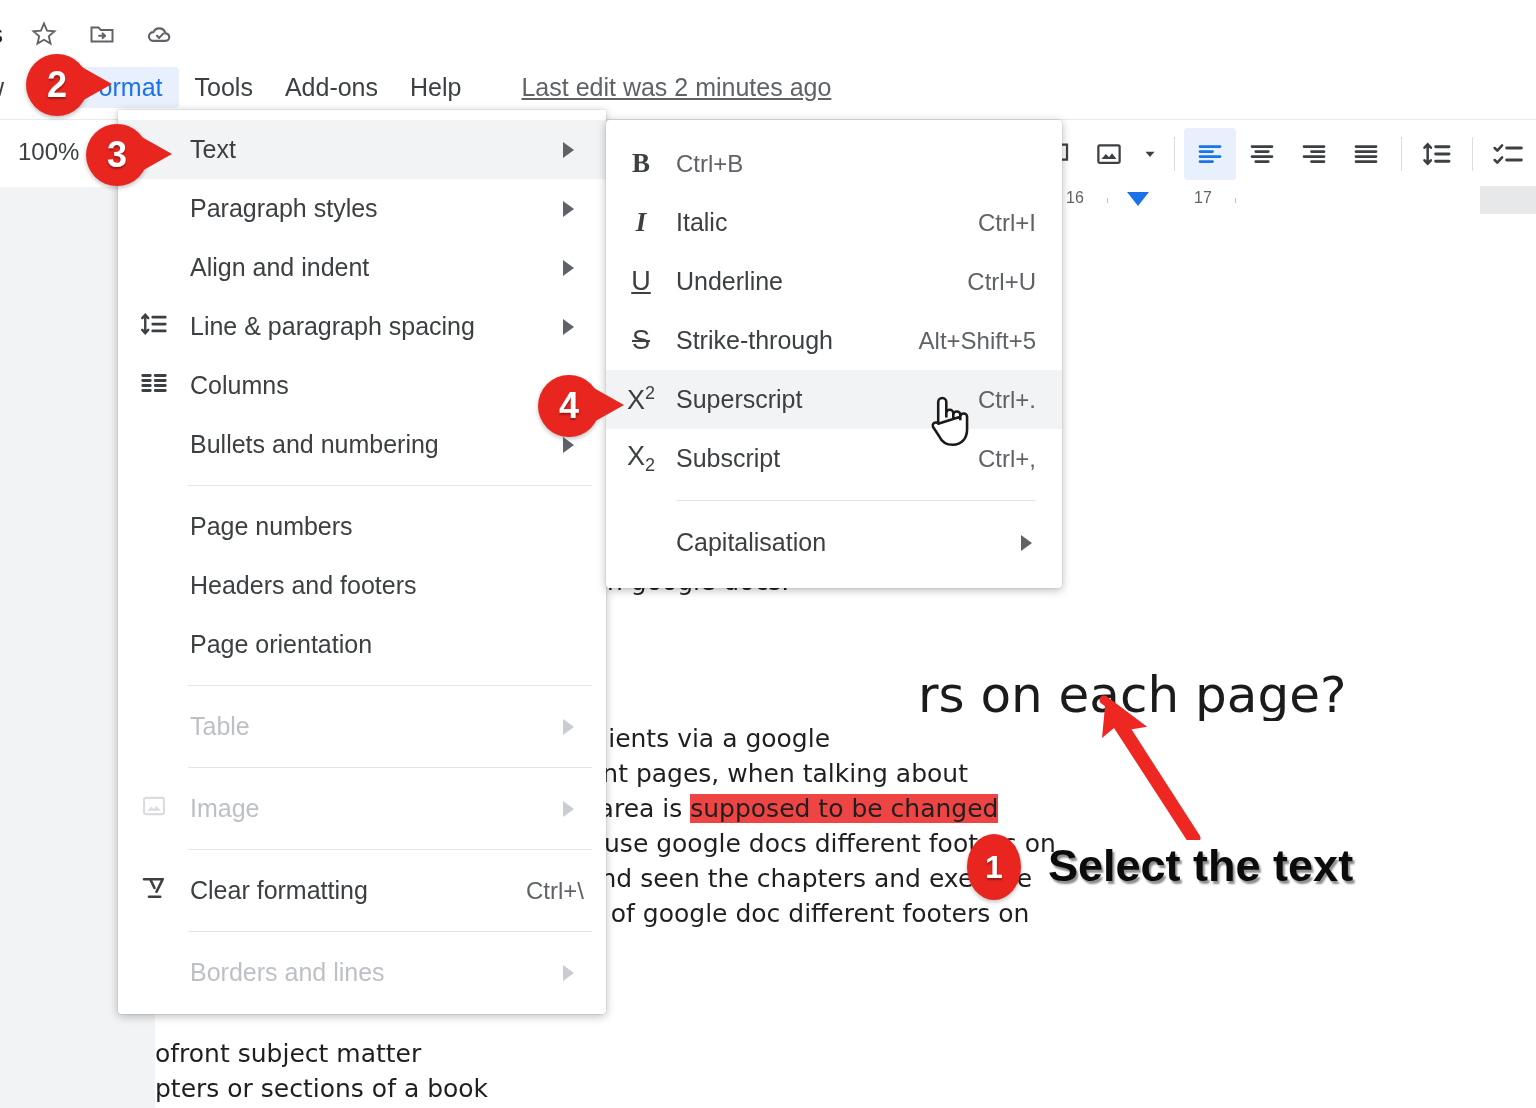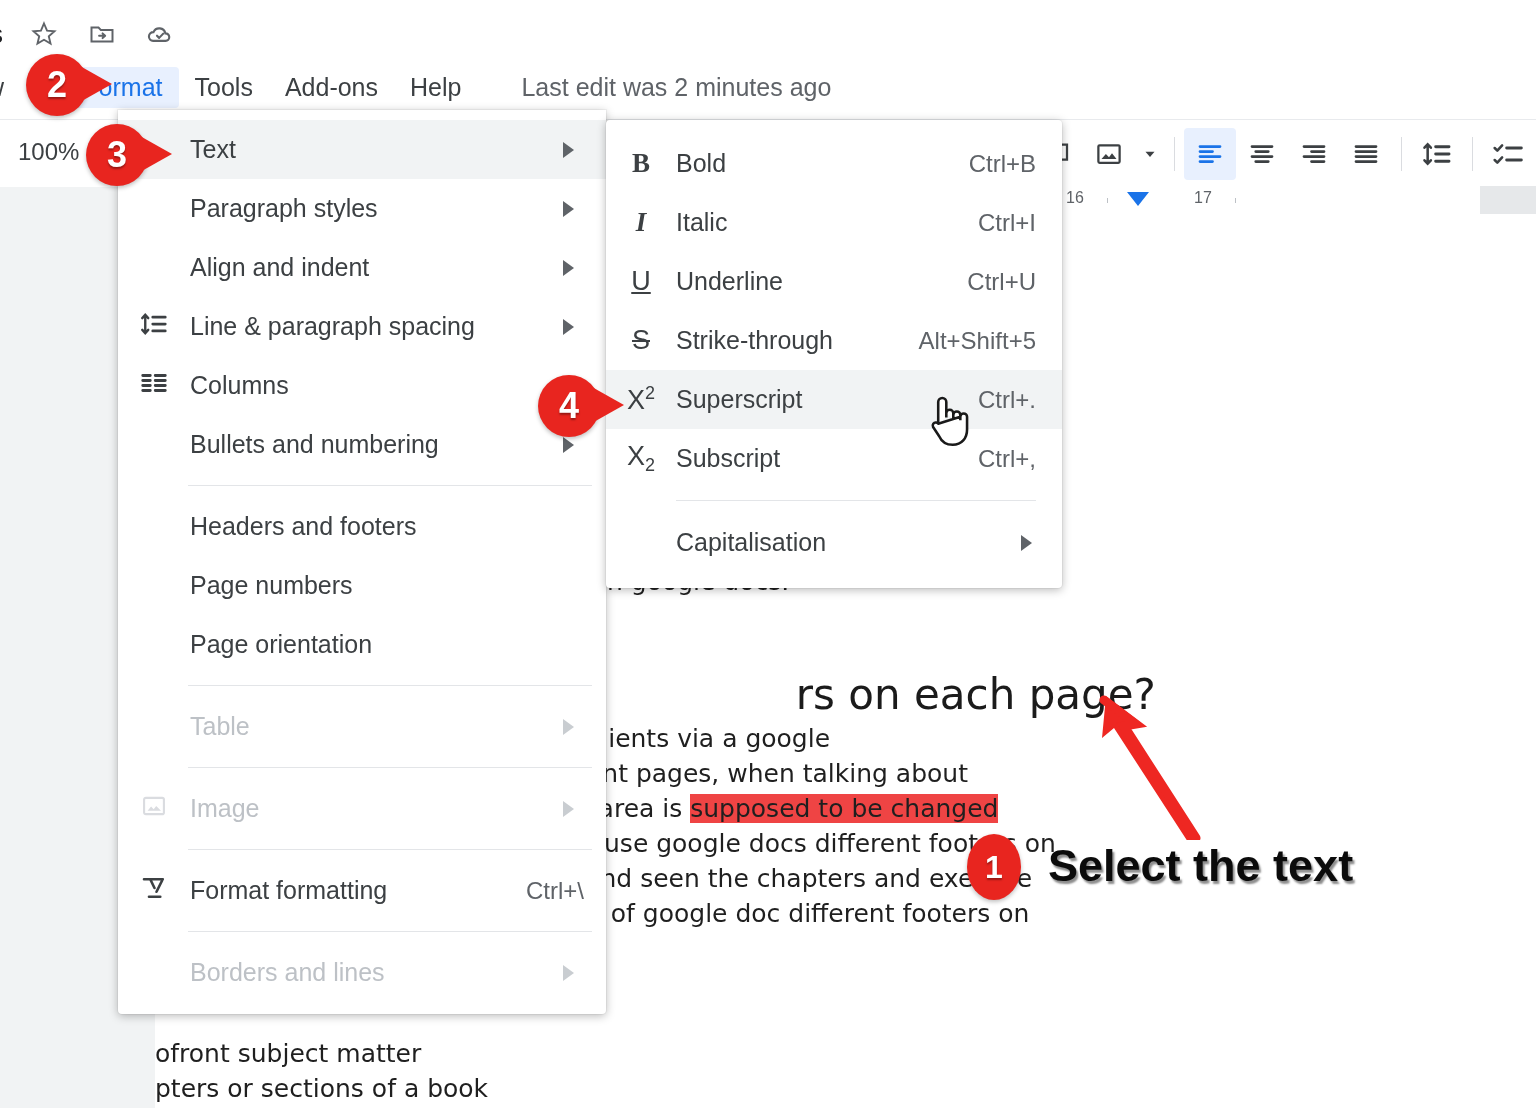--- a/index.html
+++ b/index.html
@@ -30,21 +30,21 @@
     position:absolute;left:0;top:64px;height:46px;
     display:flex;align-items:center;font-size:25px;color:#3c4043;
   }
   .menu-item{
     padding:6px 16px;border-radius:4px;white-space:nowrap;text-align:center;
   }
   .menu-item.cut{padding-left:0;margin-left:-14px;}
   .menu-item.active{background:#e8f0fe;color:#1a73e8;}
   .lastedit{
     margin-left:44px;font-size:25px;color:#5f6368;
-    white-space:nowrap;
+    text-decoration:underline;white-space:nowrap;
   }
 
   .toolbar{
     position:absolute;left:0;top:119px;width:1536px;height:67px;
     background:#ffffff;border-top:1px solid #e8eaed;
   }
   .zoomval{
     position:absolute;left:18px;top:18px;font-size:24px;color:#3c4043;
   }
   .tb-icons{
@@ -82,21 +82,21 @@
   .gutter-left{
     position:absolute;left:0;top:214px;width:155px;height:894px;background:#f1f3f4;
   }
   .doc-text{
     position:absolute;left:0;top:0;width:1381px;
     font-family:"DejaVu Sans",sans-serif;
     font-size:25px;line-height:35px;color:#1f1f1f;
   }
   .dline{white-space:pre;height:35px;overflow:hidden;}
   .dline.h2{
-    font-size:42px;line-height:52px;height:52px;color:#1b1b1b;font-weight:400;
+    font-size:50px;line-height:52px;height:52px;color:#1b1b1b;font-weight:400;
   }
   .hl{background:#ef4444;}
 
   
   .fmenu{
     position:absolute;left:118px;top:110px;width:488px;
     background:#ffffff;border-radius:0 0 4px 4px;
     box-shadow:0 2px 10px rgba(0,0,0,.28),0 0 0 1px rgba(0,0,0,.04);
     padding:10px 0 12px 0;
     z-index:40;
@@ -397,25 +397,25 @@
       <span class="mlabel">Columns</span>
     </div>
     <div class="mrow">
       <span class="mico"></span>
       <span class="mlabel">Bullets and numbering</span>
       <span class="marrow"></span>
     </div>
     <div class="msep"></div>
     <div class="mrow">
       <span class="mico"></span>
+      <span class="mlabel">Page numbers</span>
+    </div>
+    <div class="mrow">
+      <span class="mico"></span>
       <span class="mlabel">Headers and footers</span>
-    </div>
-    <div class="mrow">
-      <span class="mico"></span>
-      <span class="mlabel">Page numbers</span>
     </div>
     <div class="mrow">
       <span class="mico"></span>
       <span class="mlabel">Page orientation</span>
     </div>
     <div class="msep"></div>
     <div class="mrow disabled">
       <span class="mico"></span>
       <span class="mlabel">Table</span>
       <span class="marrow"></span>
@@ -433,37 +433,36 @@
     </div>
     <div class="msep"></div>
     <div class="mrow">
       <span class="mico">
         <span><svg width="30" height="30" viewBox="0 0 24 24" stroke="currentColor" stroke-width="2.1" fill="none" stroke-linecap="round">
             <path d="M4 5h15M9 5l3.4 7M19 5l-5 10"></path>
             <path d="M8 19h9"></path>
             <path d="M6 10l9 9M15 10l-9 9" stroke-width="0"></path>
           </svg></span>
       </span>
-      <span class="mlabel">Format formatting</span>
+      <span class="mlabel">Clear formatting</span>
       <span class="mshort">Ctrl+\</span>
     </div>
     <div class="msep"></div>
     <div class="mrow disabled">
       <span class="mico"></span>
       <span class="mlabel">Borders and lines</span>
       <span class="marrow"></span>
     </div>
   </div>
 
 <div class="submenu" id="text-submenu">
     <div class="srow">
       <span class="sico">
         <span style="font-weight: bold; font-family: &quot;Liberation Serif&quot;, serif;">B</span>
       </span>
-      <span class="slabel">Bold</span>
       <span class="sshort">Ctrl+B</span>
     </div>
     <div class="srow">
       <span class="sico">
         <span style="font-style: italic; font-weight: bold; font-family: &quot;Liberation Serif&quot;, serif;">I</span>
       </span>
       <span class="slabel">Italic</span>
       <span class="sshort">Ctrl+I</span>
     </div>
     <div class="srow">

